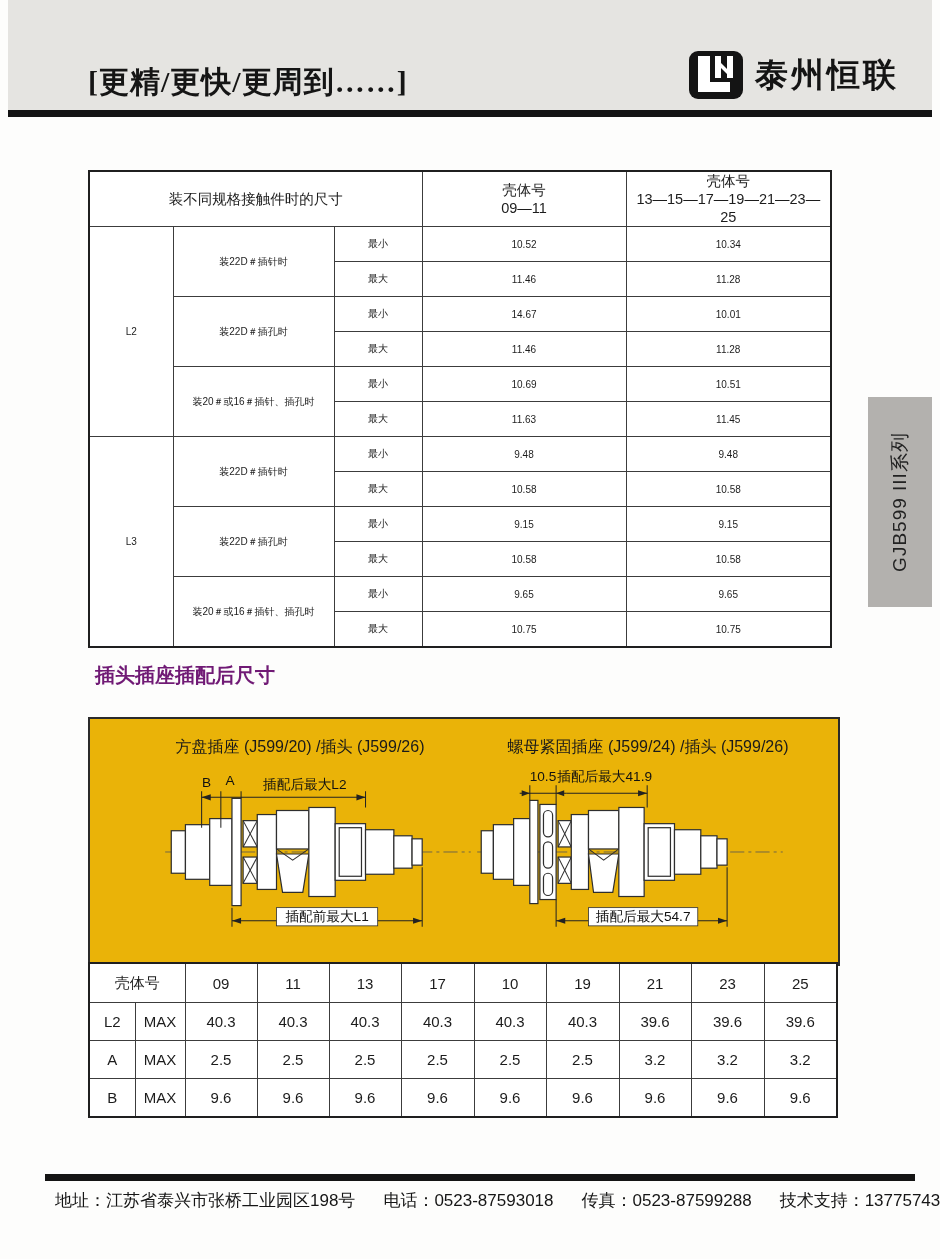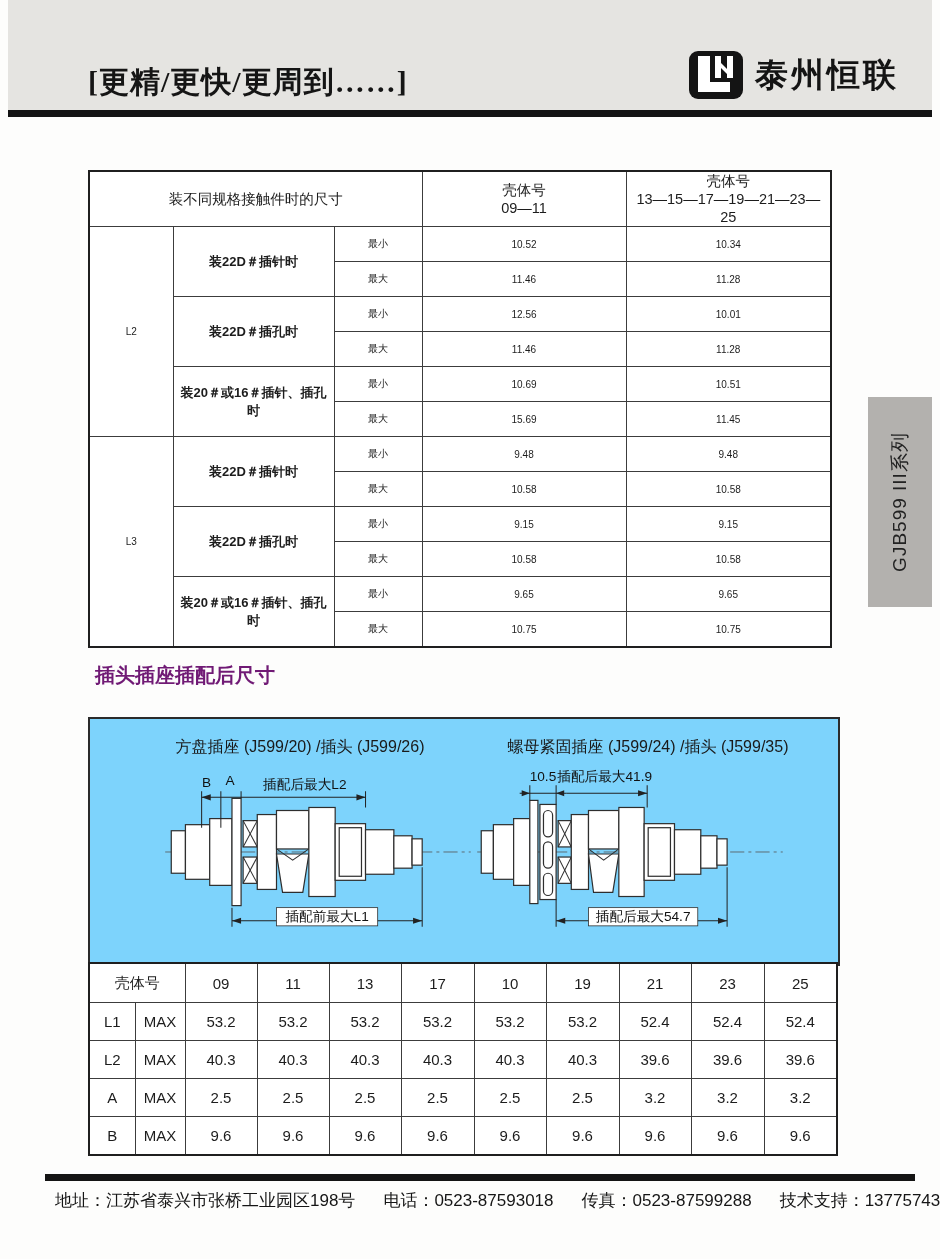--- a/index.html
+++ b/index.html
@@ -18,30 +18,30 @@
   .side-tab{position:absolute;left:868px;top:397px;width:64px;height:210px;background:#b3b1ae;
             display:flex;align-items:center;justify-content:center;}
   .side-tab span{transform:rotate(-90deg);white-space:nowrap;font-size:19px;color:#222;letter-spacing:1px;}
 
   
   table{border-collapse:collapse;table-layout:fixed;background:#fff;}
   .t1{position:absolute;left:88px;top:170px;width:742px;border:2px solid #1f1f1f;}
   .t1 td{border:1px solid #3c3c3c;text-align:center;vertical-align:middle;
          font-size:10px;height:34px;padding:0 2px;}
   .t1 tr.hr td{height:40px;font-size:14.5px;line-height:1.25;}
-  .t1 td.spec{font-size:13px;font-weight:bold;}
+  .t1 td.spec{font-size:10px;}
   .t2{position:absolute;left:88px;top:962px;width:748px;border:2px solid #1f1f1f;}
   .t2 td{border:1px solid #3c3c3c;text-align:center;vertical-align:middle;
          font-size:15px;height:37px;padding:0;}
   .t2 tr.hr td{height:38px;}
 
   
   .sec-title{position:absolute;left:95px;top:662px;font-size:20px;font-weight:bold;color:#701a75;}
   .draw-box{position:absolute;left:88px;top:717px;width:748px;height:245px;
-            border:2px solid #2b2b2b;background:#7dd3fc;}
+            border:2px solid #2b2b2b;background:#eab308;}
   .cap{position:absolute;top:18px;font-size:16px;color:#1a1a1a;text-align:center;white-space:nowrap;}
   .cap-l{left:40px;width:340px;}
   .cap-r{left:378px;width:360px;}
   .draw{position:absolute;top:48px;}
   .draw-l{left:70px;}
   .draw-r{left:382px;}
   .pt{fill:#ffffff;stroke:#2e2e2e;stroke-width:1.2;}
   .ln{stroke:#2e2e2e;stroke-width:1;fill:none;}
   .cl{stroke:#555;stroke-width:0.8;stroke-dasharray:14 4 3 4;fill:none;}
   .dim{stroke:#222;stroke-width:1;fill:none;}
@@ -106,37 +106,37 @@
       <td>10.34</td>
     </tr>
     <tr>
       <td>最大</td>
       <td>11.46</td>
       <td>11.28</td>
     </tr>
     <tr>
       <td rowspan="2" class="spec">装22D＃插孔时</td>
       <td>最小</td>
-      <td>12.56</td>
+      <td>14.67</td>
       <td>10.01</td>
     </tr>
     <tr>
       <td>最大</td>
       <td>11.46</td>
       <td>11.28</td>
     </tr>
     <tr>
       <td rowspan="2" class="spec">装20＃或16＃插针、插孔时</td>
       <td>最小</td>
       <td>10.69</td>
       <td>10.51</td>
     </tr>
     <tr>
       <td>最大</td>
-      <td>15.69</td>
+      <td>11.63</td>
       <td>11.45</td>
     </tr>
 
     <tr>
       <td rowspan="6">L3</td>
       <td rowspan="2" class="spec">装22D＃插针时</td>
       <td>最小</td>
       <td>9.48</td>
       <td>9.48</td>
     </tr>
@@ -167,21 +167,21 @@
       <td>10.75</td>
       <td>10.75</td>
     </tr>
     </tbody>
   </table>
 
   <div class="sec-title">插头插座插配后尺寸</div>
 
   <div class="draw-box">
     <div class="cap cap-l">方盘插座 (J599/20) /插头 (J599/26)</div>
-    <div class="cap cap-r">螺母紧固插座 (J599/24) /插头 (J599/35)</div>
+    <div class="cap cap-r">螺母紧固插座 (J599/24) /插头 (J599/26)</div>
 
     <svg class="draw draw-l" width="320" height="172" viewBox="0 0 310 170">
       <defs>
         <pattern id="ribL" width="4" height="6" patternUnits="userSpaceOnUse">
           <rect width="4" height="6" fill="#fff"></rect>
             <line x1="1" y1="0" x2="1" y2="6" stroke="#4a4a4a" stroke-width="1"></line>
         </pattern>
         <pattern id="hatchL" width="5" height="5" patternUnits="userSpaceOnUse" patternTransform="rotate(45)">
           <rect width="5" height="5" fill="#fff"></rect>
             <line x1="1" y1="0" x2="1" y2="5" stroke="#5a5a5a" stroke-width="1"></line>
@@ -318,33 +318,20 @@
       <td>11</td>
       <td>13</td>
       <td>17</td>
       <td>10</td>
       <td>19</td>
       <td>21</td>
       <td>23</td>
       <td>25</td>
     </tr>
     <tr>
-      <td>L1</td>
-      <td>MAX</td>
-      <td>53.2</td>
-      <td>53.2</td>
-      <td>53.2</td>
-      <td>53.2</td>
-      <td>53.2</td>
-      <td>53.2</td>
-      <td>52.4</td>
-      <td>52.4</td>
-      <td>52.4</td>
-    </tr>
-    <tr>
       <td>L2</td>
       <td>MAX</td>
       <td>40.3</td>
       <td>40.3</td>
       <td>40.3</td>
       <td>40.3</td>
       <td>40.3</td>
       <td>40.3</td>
       <td>39.6</td>
       <td>39.6</td>

